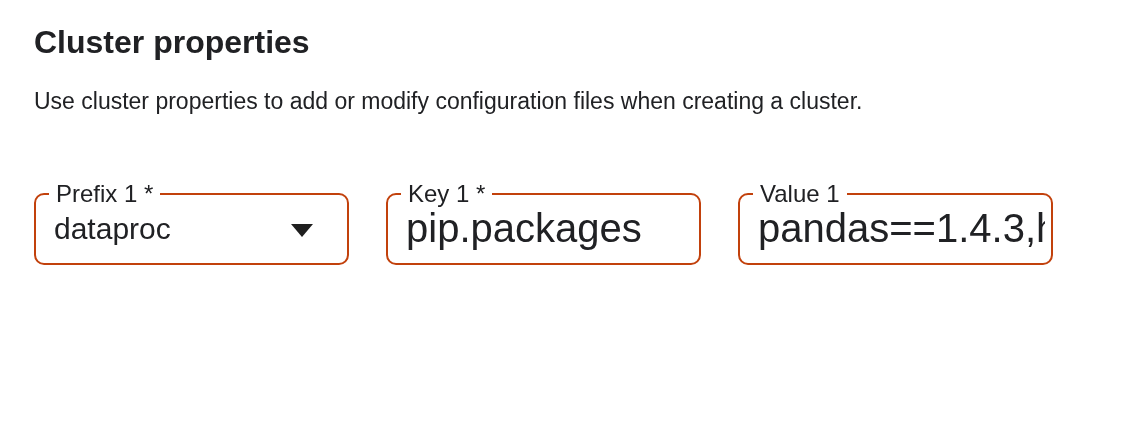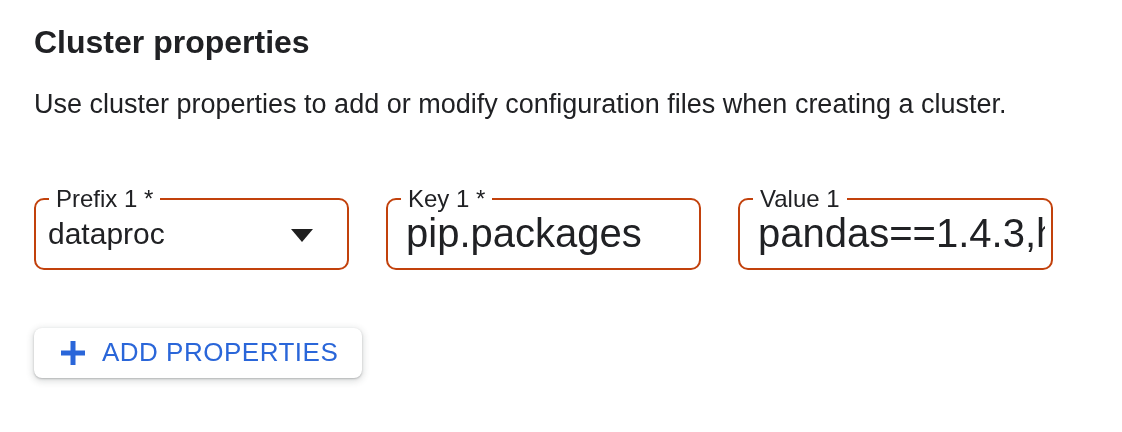--- a/index.html
+++ b/index.html
@@ -20,21 +20,21 @@
   .page-title {
     font-size: 32px;
     font-weight: 700;
     line-height: 1.15;
     margin: 0;
     letter-spacing: 0;
     color: #202124;
   }
   .page-description {
     margin-top: 26px;
-    font-size: 27px;
+    font-size: 23px;
     font-weight: 400;
     line-height: 1.3;
     color: #202124;
   }
   .fields-row {
     margin-top: 76px;
     display: flex;
     gap: 37px;
   }
   .field {
@@ -55,21 +55,21 @@
     font-weight: 500;
     line-height: 30px;
     color: #202124;
     white-space: nowrap;
   }
   .select-box {
     width: 100%;
     height: 100%;
     display: flex;
     align-items: center;
-    padding: 0 56px 0 12px;
+    padding: 0 56px 0 18px;
     cursor: pointer;
   }
   .select-value {
     font-size: 30px;
     color: #202124;
     white-space: nowrap;
     overflow: hidden;
   }
   .caret-down {
     position: absolute;
@@ -143,25 +143,14 @@
       <input class="text-input" type="text" value="pip.packages" style="">
     </div>
 
     <div class="field">
       <span class="field-label">Value 1</span>
       <input class="text-input" type="text" value="pandas==1.4.3,holiday" style="">
     </div>
 
   </div>
 
-  <div class="actions-row">
-    <button class="add-properties-button">
-      <span class="plus-icon">
-        <svg width="30" height="30" viewBox="0 0 30 30" aria-hidden="true">
-          <rect x="12.5" y="3" width="5" height="24" fill="#2a66d9"></rect>
-          <rect x="3" y="12.5" width="24" height="5" fill="#2a66d9"></rect>
-        </svg>
-      </span>
-      <span class="button-label">ADD PROPERTIES</span>
-    </button>
-  </div>
 
 </div>
 
 </body></html>

